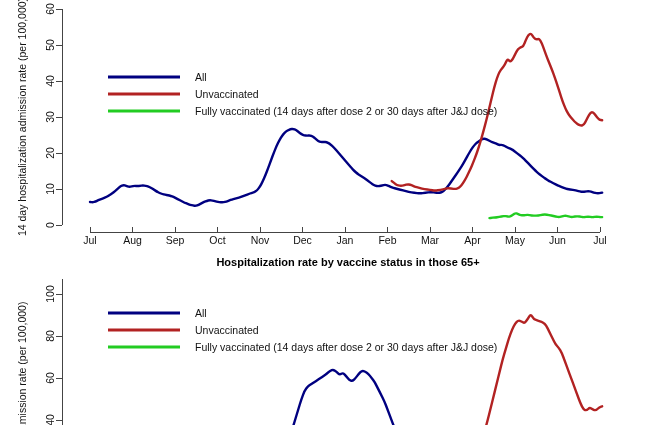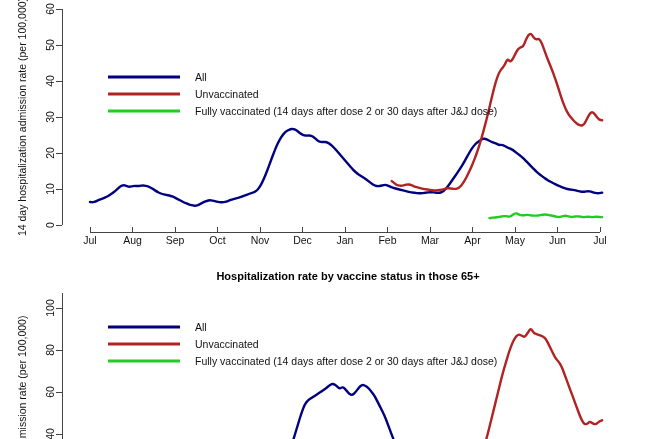--- a/index.html
+++ b/index.html
@@ -19,21 +19,21 @@
     left: 0; top: 0;
     width: 659px;
     height: 439px;
   }
   .panel {
     position: absolute;
     left: 0;
     width: 659px;
   }
   #panel-top { top: 0; height: 262px; }
-  #panel-bottom { top: 262px; height: 177px; }
+  #panel-bottom { top: 248px; height: 177px; }
 
   svg { display: block; }
 
   .axis-line {
     stroke: #444444;
     stroke-width: 1;
     fill: none;
     shape-rendering: crispEdges;
   }
   .tick-line {

